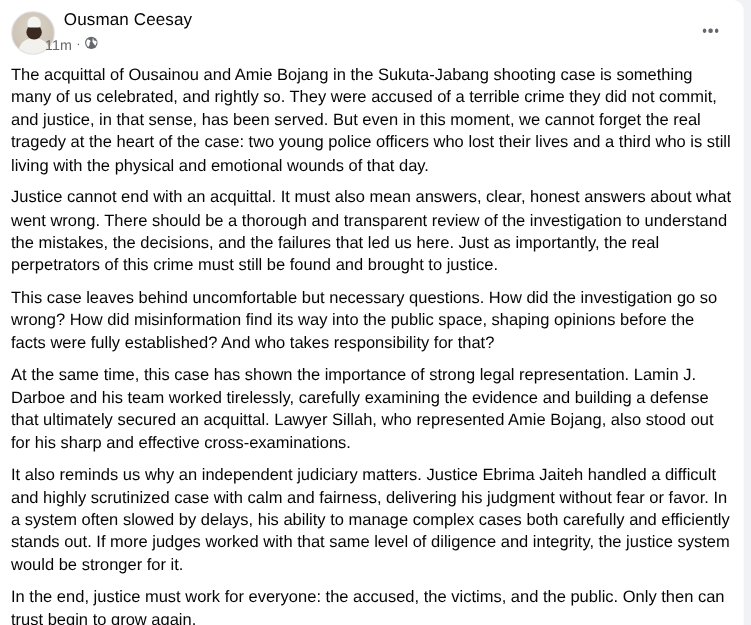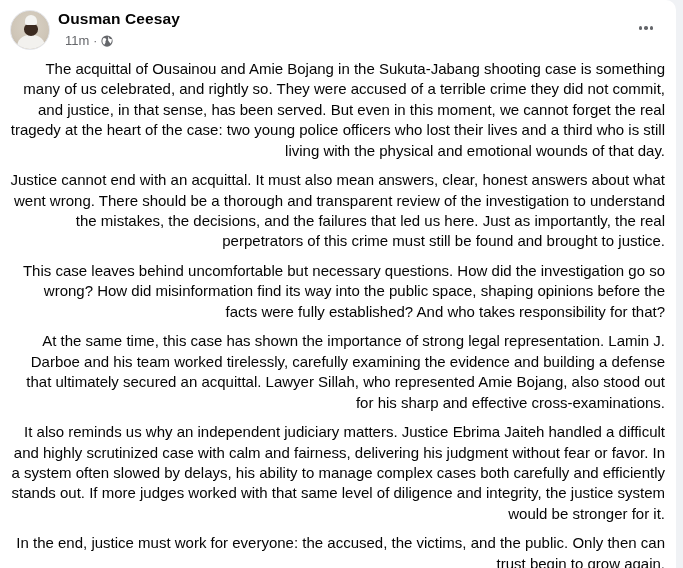--- a/index.html
+++ b/index.html
@@ -58,32 +58,32 @@
     left: 6px; top: 24px;
     width: 28px; height: 20px;
     background: #f2f1ee;
     border-radius: 12px 12px 0 0;
   }
   .name {
     position: absolute;
     left: 48px;
     top: 0px;
     font-size: 15.5px;
-    font-weight: bold;
+    font-weight: normal;
     color: #050505;
     letter-spacing: 0.1px;
   }
   .meta {
     position: absolute;
-    left: 55px;
+    left: 31px;
     top: 23px;
     font-size: 13px;
     color: #65676b;
     display: flex;
-    align-items: center;
+    align-items: flex-start;
     gap: 4px;
   }
   .meta .dot { font-size: 12px; }
   .globe {
     display: inline-block;
     width: 12px;
     height: 12px;
   }
   .more {
     position: absolute;
@@ -108,21 +108,20 @@
     position: absolute;
     left: 10px;
     top: 59px;
     width: 655px;
     font-size: 15px;
     line-height: 20.4px;
     color: #050505;
   }
   .body p {
     margin: 0 0 9.2px 0;
-    text-align: right;
   }
 </style>
 </head>
 <body>
 
 <div class="card">
   <div class="header">
     <div class="avatar">
       <div class="robe"></div>
       <div class="face"></div>

